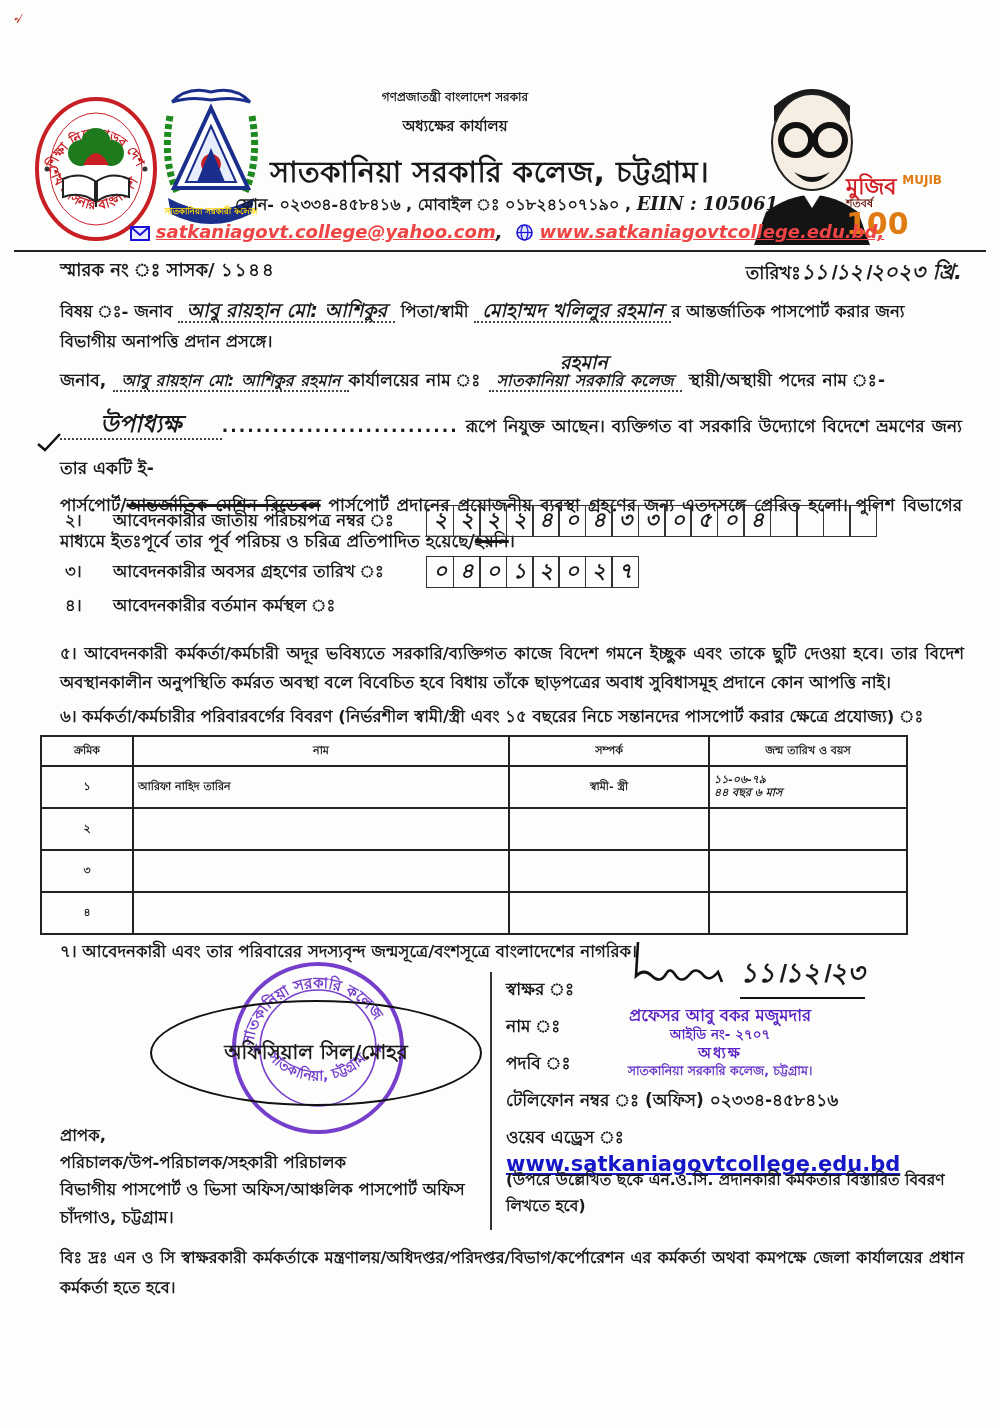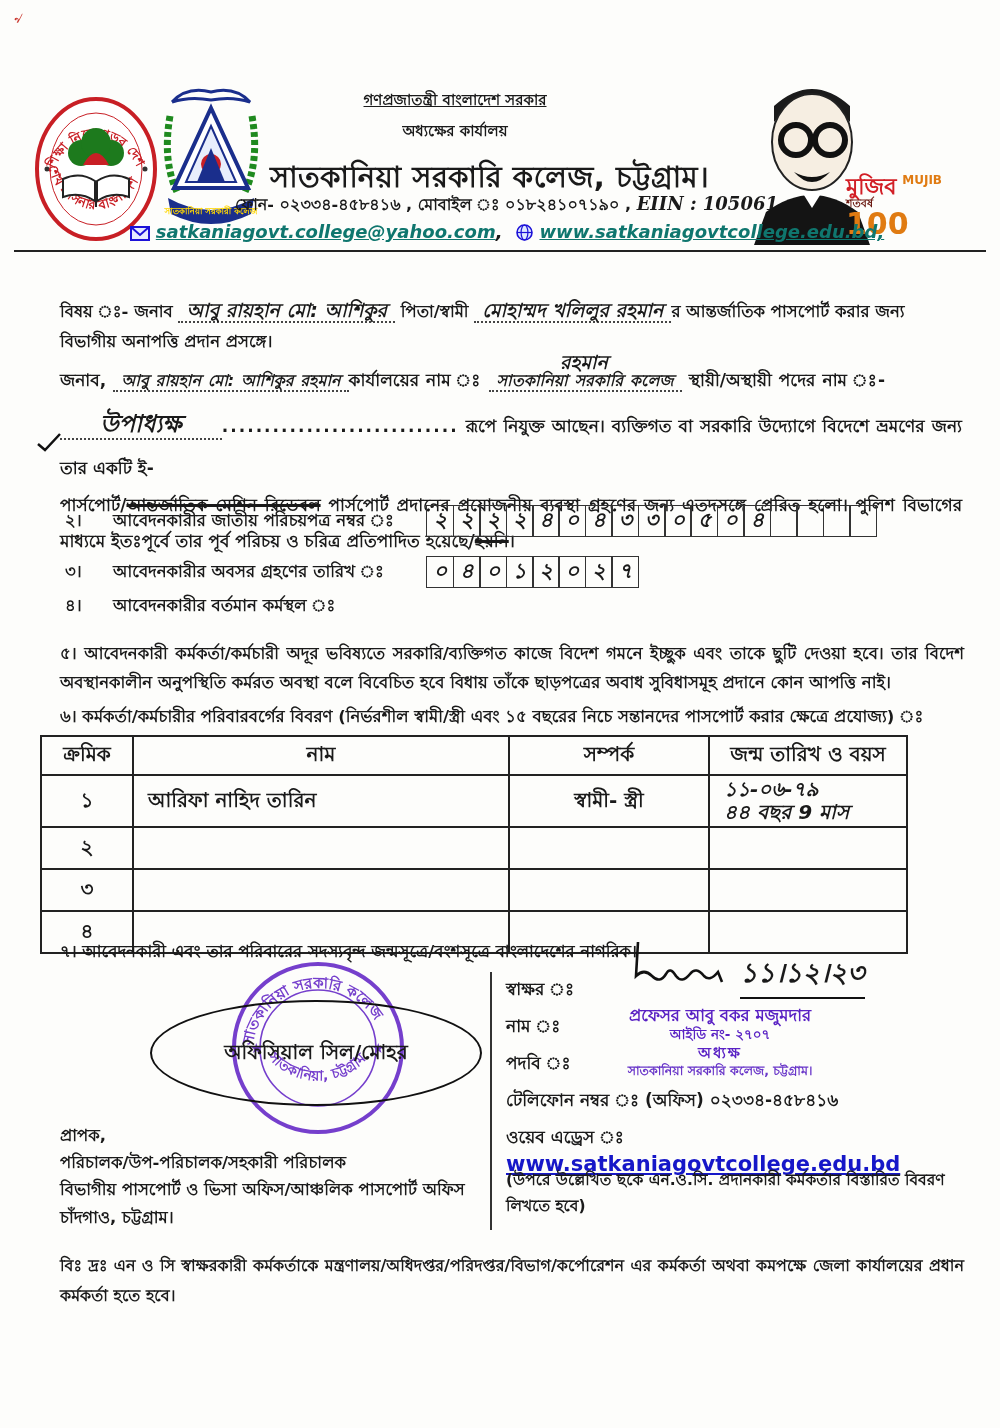--- a/index.html
+++ b/index.html
@@ -4,39 +4,39 @@
 <style>
   * { margin:0; padding:0; box-sizing:border-box; }
   body { background:#e8e8e8; font-family:"DejaVu Sans","Liberation Sans",sans-serif; }
   .page { position:relative; width:1000px; height:1428px; margin:0 auto; background:#fdfdfb; color:#1a1a1a; overflow:hidden; }
 
   
   .scan-mark { position:absolute; left:14px; top:6px; width:14px; height:16px; color:#c9362e; font-size:15px; }
   .logo-hasina { position:absolute; left:33px; top:95px; }
   .logo-college { position:absolute; left:152px; top:82px; }
   .header-center { position:absolute; left:270px; top:88px; width:370px; text-align:center; }
-  .govt-line { font-size:15px; font-weight:700;text-decoration:underline; }
+  .govt-line { font-size:12px; font-weight:700; }
   .office-line { font-size:15px; font-weight:700; margin-top:6px; }
   .college-name { font-size:29px; font-weight:800; margin-top:10px; letter-spacing:.5px; white-space:nowrap; }
   .contact-line { position:absolute; left:235px; top:192px; width:500px; text-align:center; font-size:16px; font-weight:700; white-space:nowrap; }
   .contact-line .eiin { font-family:"DejaVu Serif","Liberation Serif",serif; font-style:italic; font-weight:700; font-size:18px; }
   .bd50 { position:absolute; left:637px; top:88px; width:120px; text-align:center; }
   .bd50-top { font-size:9px; color:#b8860b; line-height:1.1; font-weight:700; }
   .bd50-bd { font-size:13px; color:#3a3a3a; font-weight:700; }
   .bd50-num { font-size:46px; font-weight:800; color:#222; line-height:1; }
   .bd50-zero { display:inline-block; width:44px; height:44px; vertical-align:-6px; border-radius:50% 50% 50% 4px;
                background:radial-gradient(circle at 35% 35%, #f5d77c 0%, #d4a017 55%, #7a5a07 100%); }
   .mujib { position:absolute; left:752px; top:80px; width:190px; height:165px; }
   .mujib-text { position:absolute; right:0; bottom:6px; width:96px; line-height:1; }
   .mujib-bn { color:#d21f26; font-weight:800; font-size:22px; display:block; }
   .mujib-bn2 { color:#6b1a12; font-weight:700; font-size:11px; display:block; }
   .mujib-en { color:#e07b12; font-weight:800; font-size:12px; position:absolute; right:0; top:-2px; }
   .mujib-100 { color:#e07b12; font-weight:800; font-size:30px; display:block; }
   .weblinks { position:absolute; top:221px; left:0; width:100%; text-align:center; font-size:18px; font-weight:700; font-style:italic; }
-  .weblinks a { color:#0f766e; text-decoration:underline; }
+  .weblinks a { color:#ef4444; text-decoration:underline; }
   .icon-inline { display:inline-block; vertical-align:-3px; margin:0 6px 0 14px; }
   .rule { position:absolute; left:14px; right:14px; top:250px; border-top:2.5px solid #222; }
 
   
   .memo-row { position:absolute; left:60px; right:38px; top:256px; display:flex; justify-content:space-between; font-size:18px; font-weight:700; }
   .memo-no { letter-spacing:2px; }
   .hw { font-style:italic; font-weight:600; }
   .dotted { border-bottom:2px dotted #444; padding:0 8px; }
   .subject { position:absolute; left:60px; right:38px; top:293px; font-size:16.5px; font-weight:600; line-height:1.8; }
   .subject .hw { font-size:19px; }
@@ -55,21 +55,21 @@
   .dgrid { display:flex; }
   .dcell { width:28px; height:32px; border:1.6px solid #333; margin-left:-1.6px; display:flex; align-items:center; justify-content:center;
            font-size:21px; font-style:italic; font-weight:600; }
   .workplace-box { width:478px; height:40px; border:1.6px solid #333; display:flex; align-items:center; padding-left:10px;
                    font-size:22px; font-style:italic; font-weight:600; white-space:nowrap; }
 
   .para { position:absolute; left:60px; right:36px; font-size:16.5px; font-weight:600; line-height:1.75; text-align:justify; }
 
   
   table.family { position:absolute; left:40px; top:735px; width:866px; border-collapse:collapse; table-layout:fixed; }
-  table.family th, table.family td { border:2px solid #222; font-size:20px; font-weight:700; padding:2px 14px; }
+  table.family th, table.family td { border:2px solid #222; font-size:11px; font-weight:700; padding:2px 4px; }
   table.family th { height:30px; }
   table.family td { height:42px; vertical-align:middle; }
   .c-sl { width:92px; text-align:center; }
   .c-name { width:376px; }
   .c-rel { width:200px; text-align:center; }
   .c-dob { width:198px; }
   td.c-name, td.c-rel { font-size:23px; font-weight:600; }
   td.c-dob { font-size:18px; font-style:italic; font-weight:600; line-height:1.15; white-space:nowrap; }
 
   
@@ -85,21 +85,21 @@
   .stamp-name .l3 { font-size:15px; font-weight:800; letter-spacing:2px; }
   .stamp-name .l4 { font-size:12.5px; font-weight:700; opacity:.9; }
   .purple-seal { position:absolute; left:228px; top:958px; opacity:.92; }
   .black-oval { position:absolute; left:150px; top:1000px; width:332px; height:106px; border:2.5px solid #111; border-radius:50%;
                 display:flex; align-items:center; justify-content:center; }
   .oval-label { font-size:20px; font-weight:800; background:transparent; }
 
   
   .recipient { position:absolute; left:60px; top:1122px; font-size:16.5px; font-weight:700; line-height:1.65; }
   .note-right { position:absolute; left:506px; top:1168px; width:450px; font-size:15.5px; font-weight:700; }
-  .footer-note { position:absolute; left:60px; right:36px; top:1243px; font-size:16px; font-weight:700; line-height:1.9; text-align:justify;margin-top:8px; }
+  .footer-note { position:absolute; left:60px; right:36px; top:1243px; font-size:16px; font-weight:700; line-height:1.9; text-align:justify; }
 
   svg text { font-family:"DejaVu Sans","Liberation Sans",sans-serif; }
 </style>
 </head>
 <body>
 
 <div class="page">
 
   <div class="scan-mark">৵</div>
 
@@ -178,20 +178,25 @@
       <svg width="17" height="17" viewBox="0 0 17 17">
           <circle cx="8.5" cy="8.5" r="7.5" fill="#dfe9ff" stroke="#1d12d8" stroke-width="1.6"></circle>
           <ellipse cx="8.5" cy="8.5" rx="3.4" ry="7.5" fill="none" stroke="#1d12d8" stroke-width="1.2"></ellipse>
           <line x1="1" y1="8.5" x2="16" y2="8.5" stroke="#1d12d8" stroke-width="1.2"></line>
         </svg>
     </span><a href="#">www.satkaniagovtcollege.edu.bd,</a>
   </div>
 
   <div class="rule"></div>
 
+  <div class="memo-row">
+    <div><span>স্মারক নং ঃ সাসক/</span>
+         <span class="memo-no">১১৪৪</span></div>
+    <div><span>তারিখঃ</span><span class="hw" style="font-size:21px;">১১।১২।২০২৩ খ্রি.</span></div>
+  </div>
 
   <div class="subject" style="position:absolute;">
     <span>বিষয় ঃ- জনাব</span>
     <span class="hw dotted">আবু রায়হান মো: আশিকুর</span>
     <span>পিতা/স্বামী</span>
     <span class="hw dotted">মোহাম্মদ খলিলুর রহমান</span><span>র আন্তর্জাতিক পাসপোর্ট করার জন্য</span><br>
     <span>বিভাগীয় অনাপত্তি প্রদান প্রসঙ্গে।</span>
     <span class="hw subject-overflow">রহমান</span>
   </div>
 
@@ -266,21 +271,21 @@
         <th class="c-dob">জন্ম তারিখ ও বয়স</th>
       </tr>
     </thead>
     <tbody>
         <tr>
           <td class="c-sl">১</td>
           <td class="c-name">আরিফা নাহিদ তারিন</td>
           <td class="c-rel">স্বামী- স্ত্রী</td>
           <td class="c-dob">
             <div>১১-০৬-৭৯</div>
-            <div>৪৪ বছর 9 মাস</div>
+            <div>৪৪ বছর ৬ মাস</div>
           </td>
         </tr>
         <tr>
           <td class="c-sl">২</td>
           <td class="c-name"></td>
           <td class="c-rel"></td>
           <td class="c-dob"></td>
         </tr>
         <tr>
           <td class="c-sl">৩</td>

